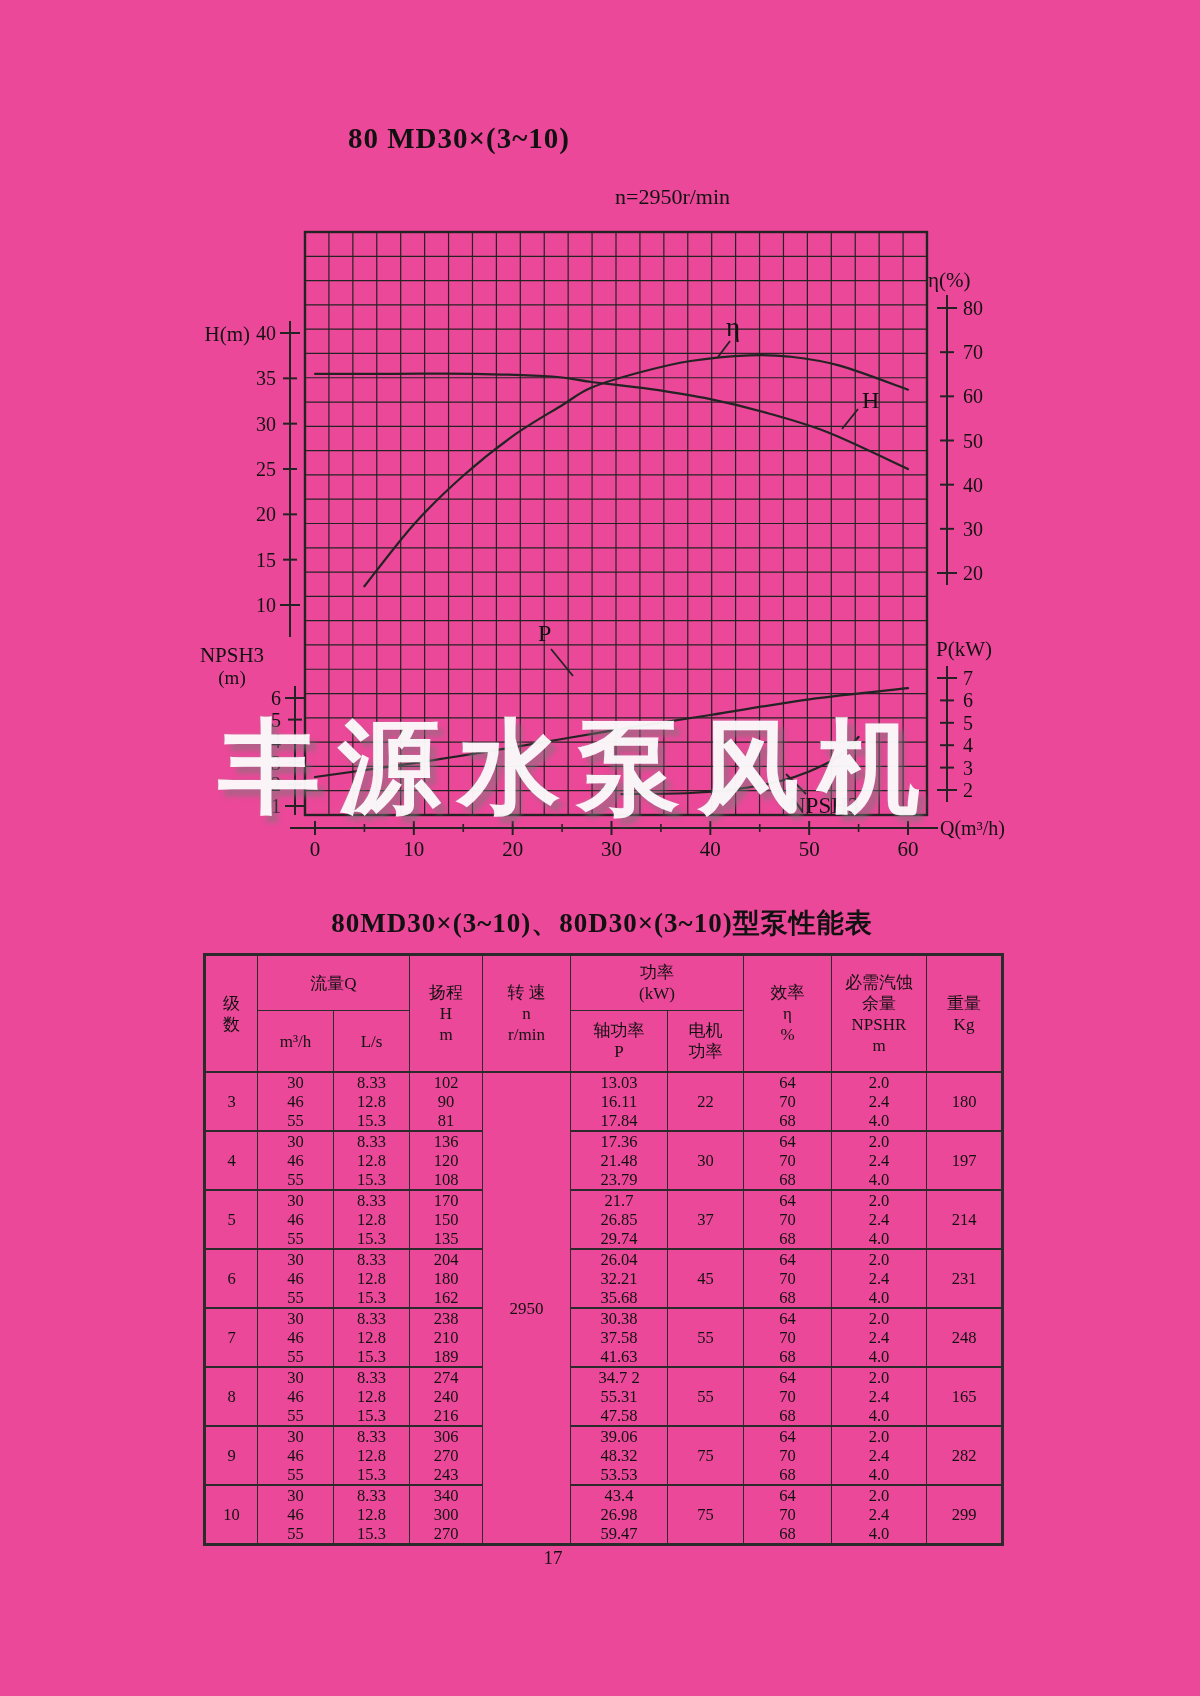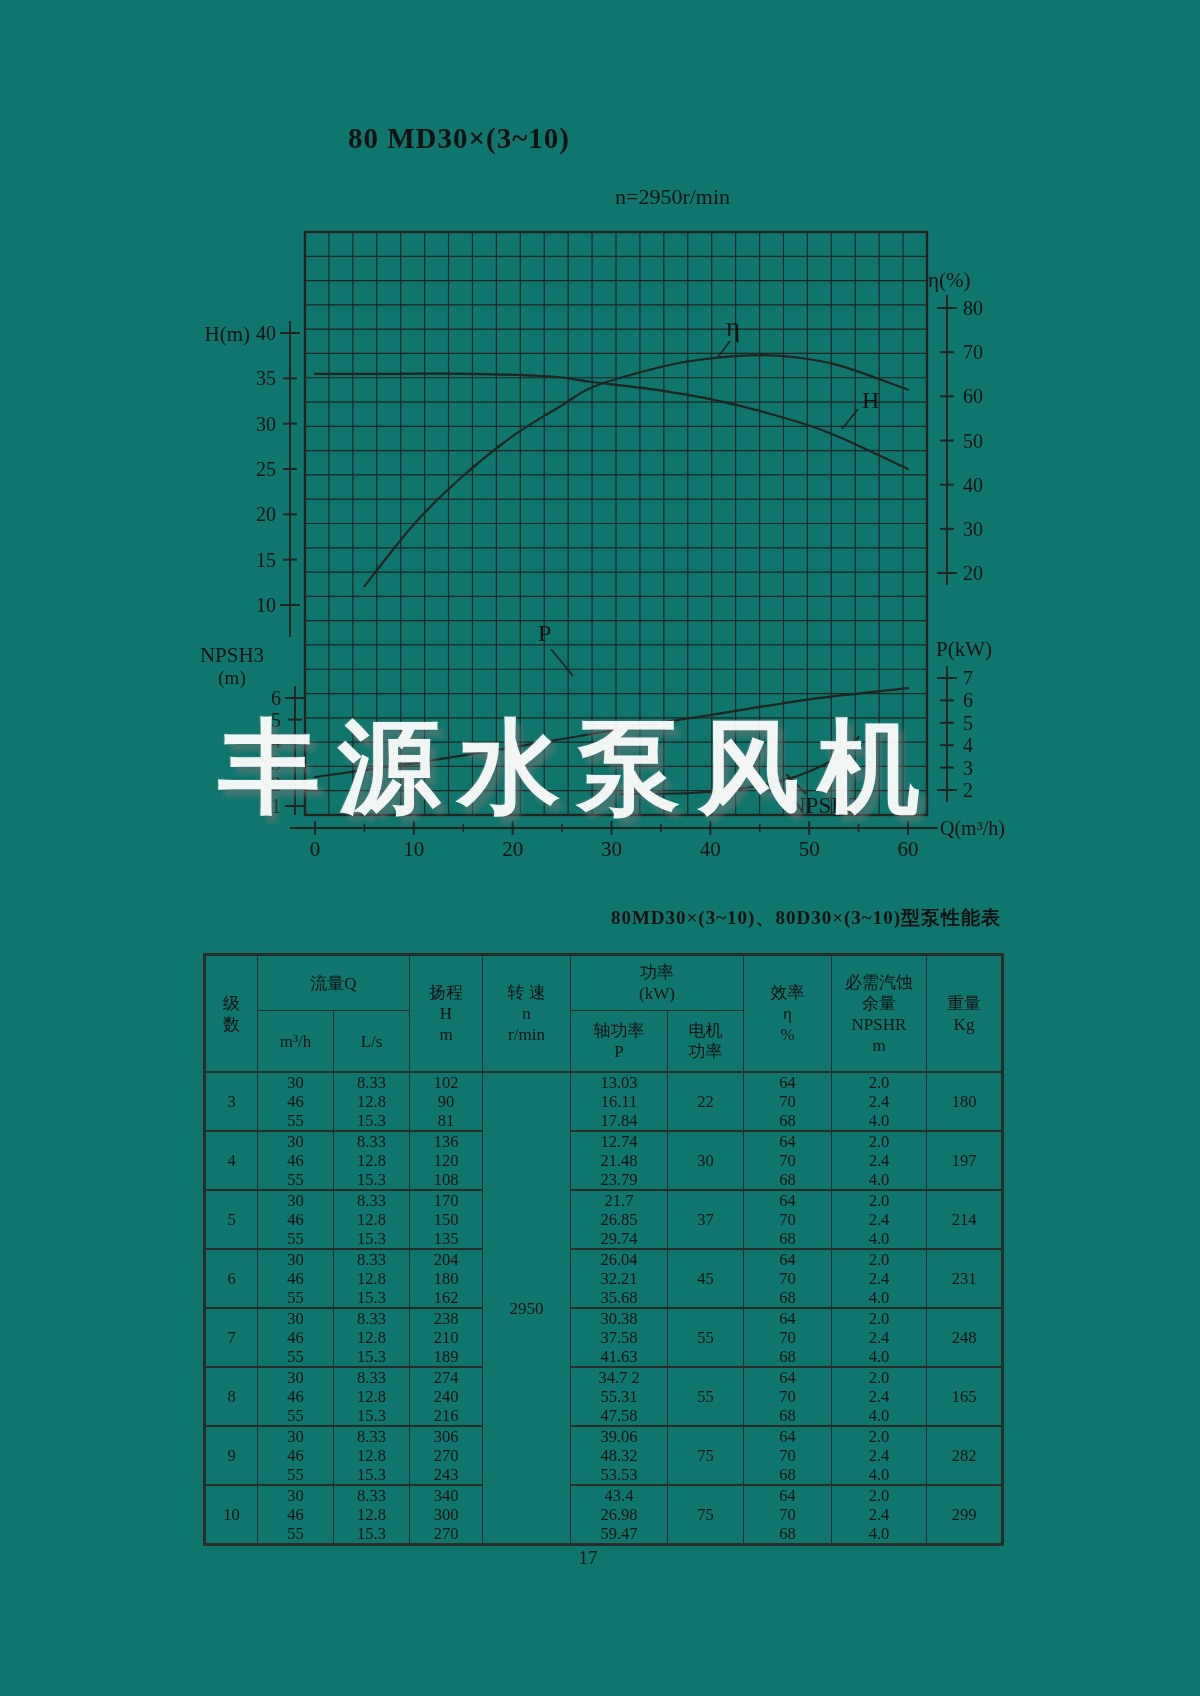--- a/index.html
+++ b/index.html
@@ -1,37 +1,37 @@
 <!DOCTYPE html>
 <html><head>
 <meta charset="utf-8">
 <style>
   html,body{margin:0;padding:0;background:#d9d9d9;}
-  #page{position:relative;width:1200px;height:1696px;background:#0f766e;
+  #page{position:relative;width:1200px;height:1696px;background:#ec4899;
         font-family:"Liberation Serif","DejaVu Serif",serif;color:#111;overflow:hidden;}
   .abs{position:absolute;}
   #title-block{left:348px;top:120px;font-weight:bold;font-size:29px;line-height:36px;letter-spacing:1px;}
   #speed-note{left:615px;top:184px;width:262px;font-size:22px;}
   #chart{left:170px;top:195px;}
   svg text{font-family:"Liberation Serif","DejaVu Serif",serif;fill:#111;}
   #watermark{left:218px;top:700px;font-size:102px;font-weight:bold;letter-spacing:18px;white-space:nowrap;
              color:rgba(255,255,255,0.93);z-index:5;pointer-events:none;
              text-shadow:6px 7px 5px rgba(120,120,120,0.5),-1px -1px 1px rgba(150,150,150,0.25);text-align:right;}
-  #table-title{left:203px;top:905px;width:798px;text-align:right;font-size:19px;font-weight:bold;letter-spacing:1px;}
+  #table-title{left:203px;top:905px;width:798px;text-align:center;font-size:27px;font-weight:bold;letter-spacing:1px;}
   #perf-table{left:203px;top:953px;width:798px;border-collapse:collapse;table-layout:fixed;
               border:3px solid #2b2b2b;}
   #perf-table th{border:1px solid #2b2b2b;font-weight:normal;font-size:17px;line-height:21px;
                  padding:2px 0;text-align:center;vertical-align:middle;}
   #perf-table thead tr.h1 th{height:50px;}
   #perf-table thead tr.h2 th{height:56px;}
   #perf-table thead tr.h2 th{border-bottom:2px solid #2b2b2b;}
   #perf-table td{border-left:1px solid #2b2b2b;border-right:1px solid #2b2b2b;border-top:none;border-bottom:none;
                  text-align:center;font-size:16.5px;padding:0;height:19px;line-height:19px;vertical-align:middle;}
   #perf-table tr.group-start td{border-top:2px solid #2b2b2b;}
-  #page-number{left:0;top:1547px;width:1106px;text-align:center;font-size:19px;padding-left:35px;}
+  #page-number{left:0;top:1547px;width:1106px;text-align:center;font-size:19px;}
 </style>
 </head>
 <body>
 
 <div id="page">
 
   <div class="abs" id="title-block">
     <div>80 MD30×(3~10)</div>
   </div>
 
@@ -246,21 +246,21 @@
           <td>81</td>
           <td>17.84</td>
           <td>68</td>
           <td>4.0</td>
         </tr>
         <tr class="group-start">
           <td rowspan="3">4</td>
           <td>30</td>
           <td>8.33</td>
           <td>136</td>
-          <td>12.74</td>
+          <td>17.36</td>
           <td rowspan="3">30</td>
           <td>64</td>
           <td>2.0</td>
           <td rowspan="3">197</td>
         </tr>
         <tr>
           <td>46</td>
           <td>12.8</td>
           <td>120</td>
           <td>21.48</td>

